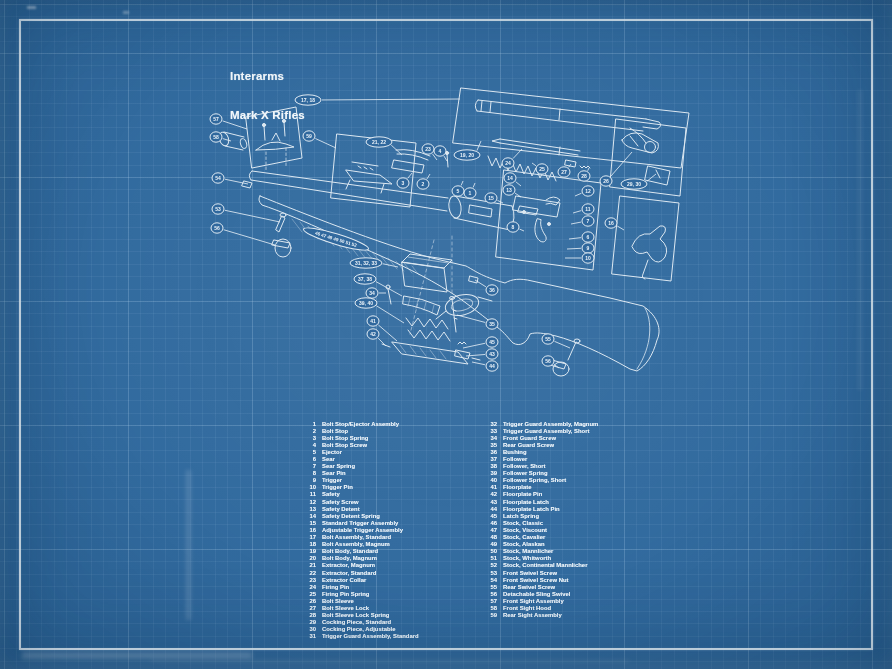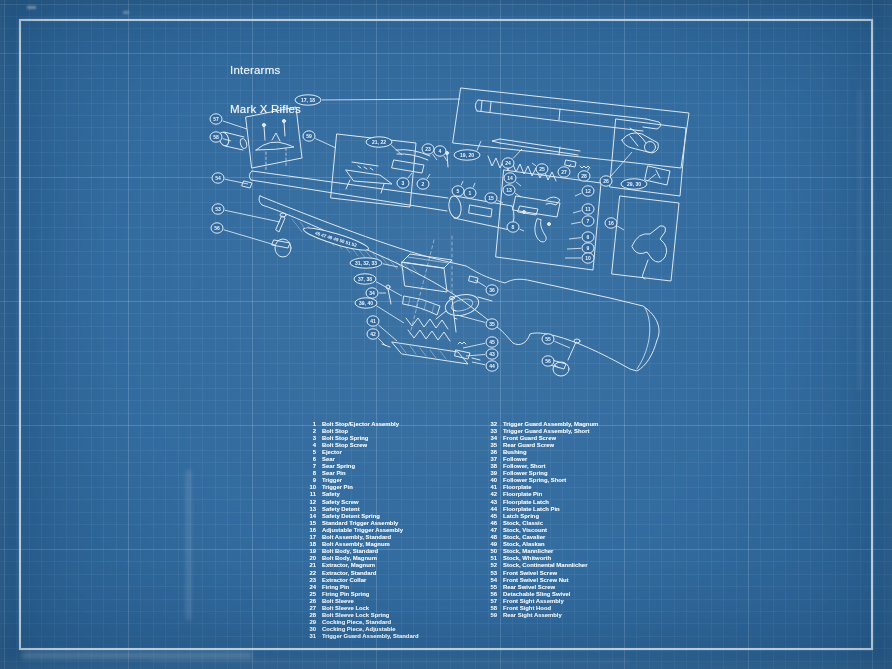--- a/index.html
+++ b/index.html
@@ -17,21 +17,21 @@
   }
   .sheet::after{
     content:"";position:absolute;inset:0;pointer-events:none;
     box-shadow:inset 0 0 90px rgba(10,40,70,0.35), inset 0 -6px 18px rgba(220,238,250,0.10);
   }
   .frame{
     position:absolute;inset:19px;border:2px solid rgba(233,242,248,0.88);
     box-shadow:0 0 2px rgba(220,238,250,0.35), inset 0 0 2px rgba(220,238,250,0.2);
   }
   .title{
-    position:absolute;left:230px;top:38px;color:#f3f8fb;font-weight:normal;
+    position:absolute;left:230px;top:44px;color:#f3f8fb;font-weight:bold;
     font-size:11.5px;line-height:13px;letter-spacing:.2px;
     text-shadow:0 0 1px rgba(240,248,255,.55);white-space:pre;
   }
   .diagram{position:absolute;left:0;top:0;width:892px;height:669px;}
   .parts-col{position:absolute;top:420px;display:flex;flex-direction:column;}
   #col1{left:301px;}
   #col2{left:482px;}
   .part-row{display:flex;height:7.1px;align-items:center;}
   .part-num{width:15px;text-align:right;font-size:5.9px;font-weight:bold;color:#edf4f9;
     text-shadow:0 0 .6px rgba(240,248,255,.5);}

